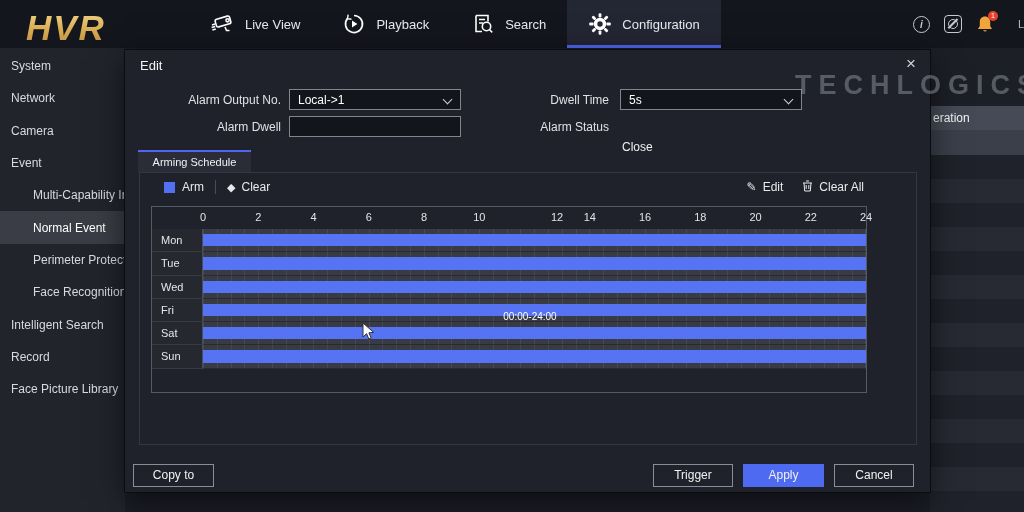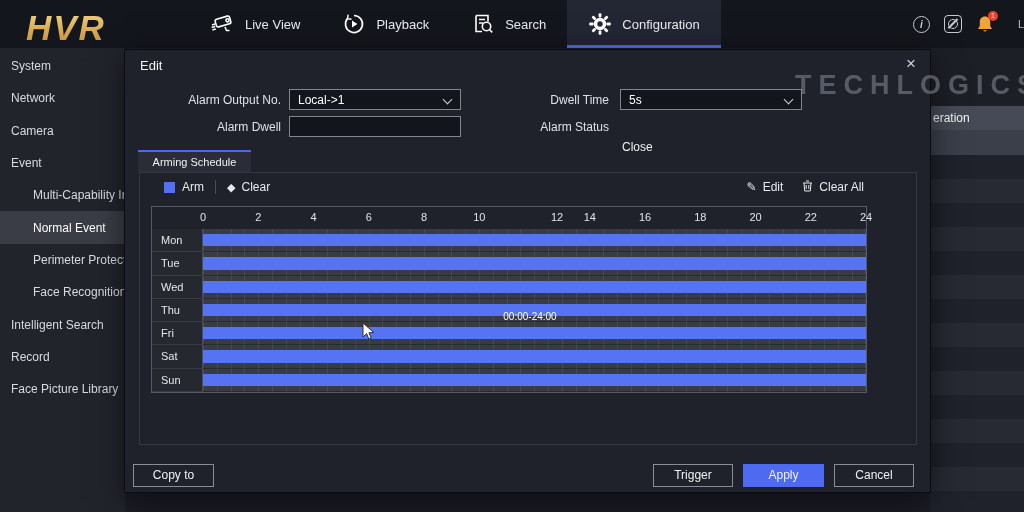--- a/index.html
+++ b/index.html
@@ -273,26 +273,20 @@
             <div class="day-bar" style="left: 0%; width: 100%; background: rgb(85, 115, 242);"></div>
           </div>
         </div>
         <div class="day-row">
           <div class="day-cell">Wed</div>
           <div class="day-track">
             <div class="day-bar" style="left: 0%; width: 100%; background: rgb(85, 115, 242);"></div>
           </div>
         </div>
         <div class="day-row">
-          <div class="day-cell">Thu</div>
-          <div class="day-track">
-            <div class="day-bar" style="left: 0%; width: 100%; background: rgb(85, 115, 242);"></div>
-          </div>
-        </div>
-        <div class="day-row">
           <div class="day-cell">Fri</div>
           <div class="day-track">
             <div class="day-bar" style="left: 0%; width: 100%; background: rgb(85, 115, 242);"></div>
           </div>
         </div>
         <div class="day-row">
           <div class="day-cell">Sat</div>
           <div class="day-track">
             <div class="day-bar" style="left: 0%; width: 100%; background: rgb(85, 115, 242);"></div>
           </div>

